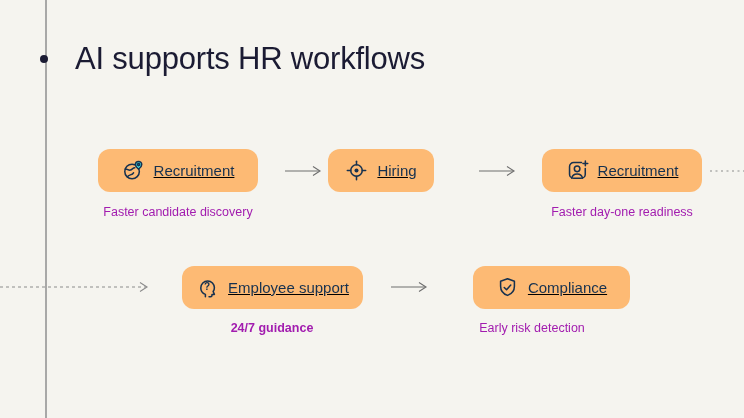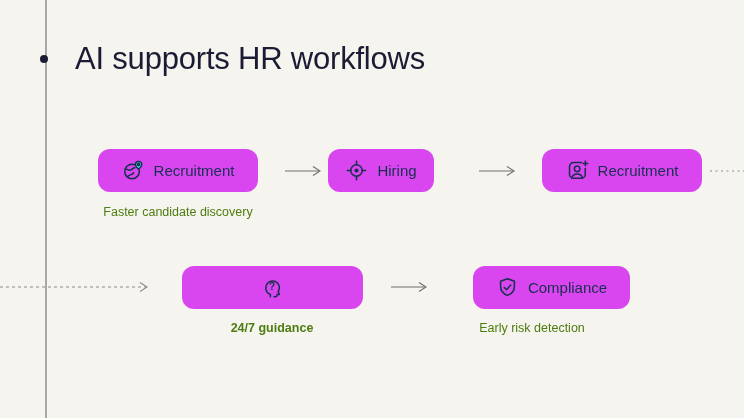--- a/index.html
+++ b/index.html
@@ -34,40 +34,41 @@
     left: 75px; top: 41px;
     font-size: 31px;
     font-weight: 500;
     letter-spacing: -0.2px;
     color: #1b1b33;
     white-space: nowrap;
   }
   .node {
     position: absolute;
     height: 43px;
-    background: #d946ef;
+    background: #fdba74;
     border-radius: 12px;
     display: flex;
     align-items: center;
     justify-content: center;
     gap: 9px;
+    text-decoration: underline;
   }
   .node .icon { display: flex; align-items: center; }
   .node .label {
     font-size: 15px;
     font-weight: 500;
     color: #16314f;
     white-space: nowrap;
   }
   .caption {
     position: absolute;
     width: 220px;
     text-align: center;
     font-size: 12.5px;
-    color: #4d7c0f;
+    color: #a21caf;
     white-space: nowrap;
   }
   .connector { position: absolute; }
   svg.ic { width: 23px; height: 23px; display: block; }
   .ic path, .ic circle, .ic line, .ic polyline {
     fill: none;
     stroke: #16314f;
     stroke-width: 1.6;
     stroke-linecap: round;
     stroke-linejoin: round;
@@ -139,33 +140,35 @@
       </svg>
     </span>
     <span class="label">Recruitment</span>
   </div>
 
   <svg class="arrow dotted connector" style="left:710px; top:165px;" width="34" height="12">
     <line x1="0" y1="6" x2="34" y2="6" stroke-dasharray="2 3.5"></line>
   </svg>
 
   <div class="caption" style="left:68px; top:205px;">Faster candidate discovery</div>
+  <div class="caption" style="left:512px; top:205px;">Faster day-one readiness</div>
 
   <svg class="arrow dotted connector" style="left:0px; top:281px;" width="154" height="12">
     <line x1="0" y1="6" x2="146" y2="6" stroke-dasharray="3 3"></line>
     <polyline points="140,1.5 147,6 140,10.5"></polyline>
   </svg>
 
   <div class="node" style="left:182px; top:266px; width:181px;">
     <span class="icon">
       <svg class="ic" viewBox="0 0 24 24">
         <path d="M9.8 21.6 v-2.4 c-2.9-1.1-4.8-3.7-4.8-6.8 0-4 3.2-7.2 7.2-7.2 3.9 0 7 3.1 7 7 0 1.5-.5 2.9-1.3 4 l1.3 3 h-2.5 v1 a1.5 1.5 0 0 1 -1.5 1.5 h-1.6"></path>
         <text x="11.6" y="15" font-size="10.5" font-weight="bold" text-anchor="middle">?</text>
       </svg>
     </span>
+    <span class="label">Employee support</span>
   </div>
 
   <svg class="arrow connector" style="left:390px; top:281px;" width="42" height="12">
     <line x1="1" y1="6" x2="35" y2="6"></line>
     <polyline points="29,1.5 36,6 29,10.5"></polyline>
   </svg>
 
   <div class="node" style="left:473px; top:266px; width:157px;">
     <span class="icon">
       <svg class="ic" viewBox="0 0 24 24">

